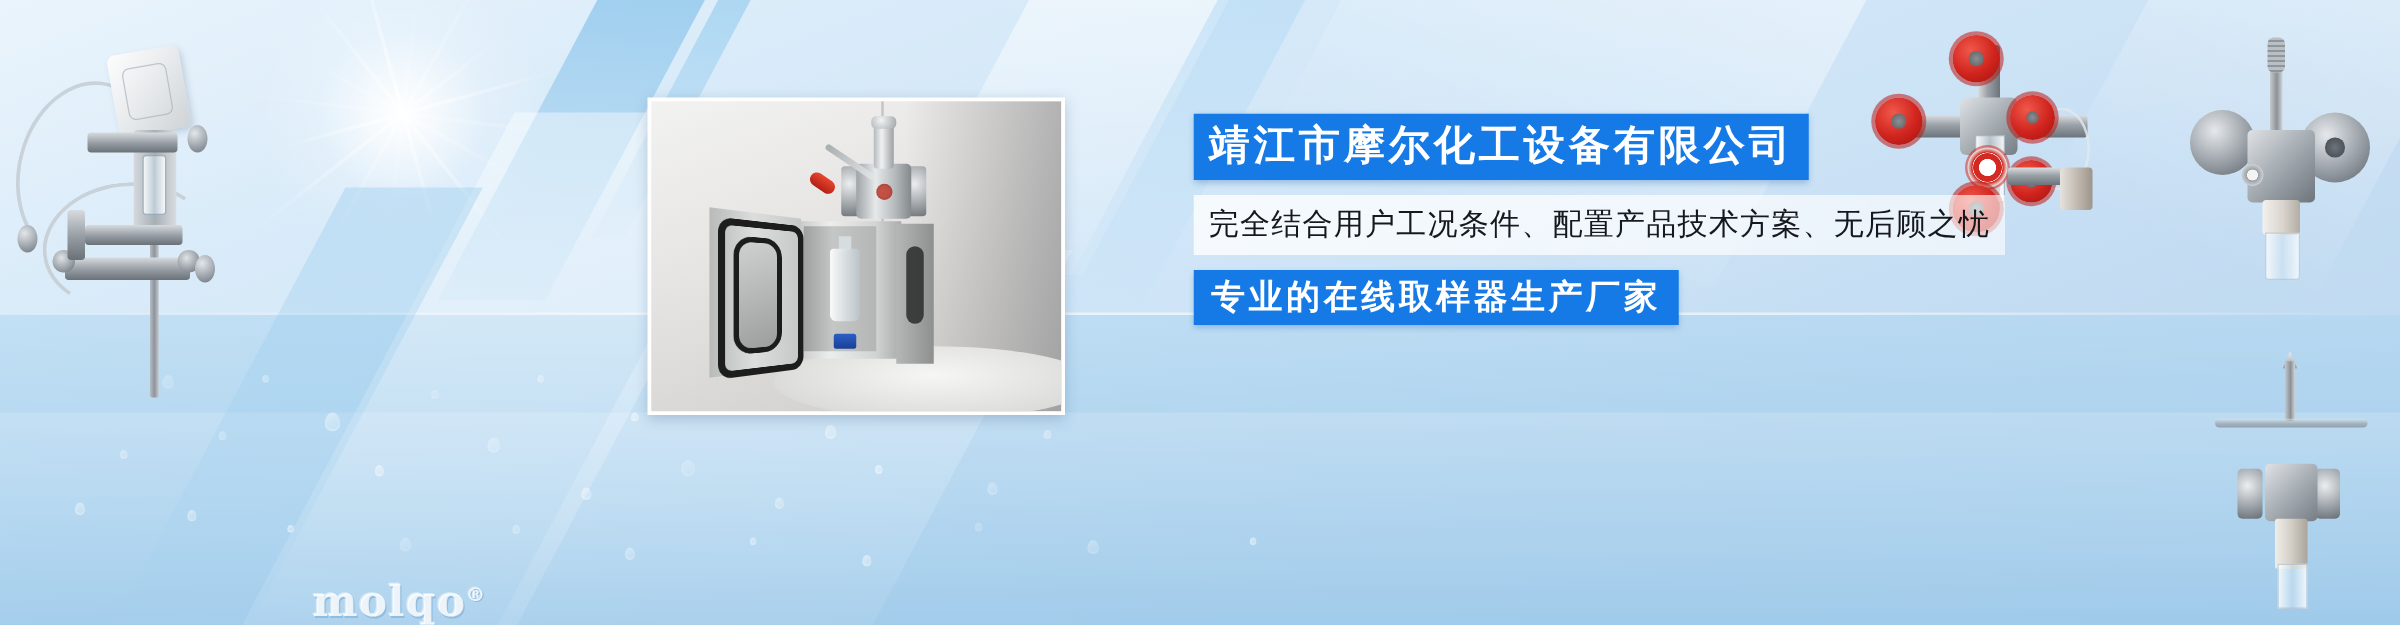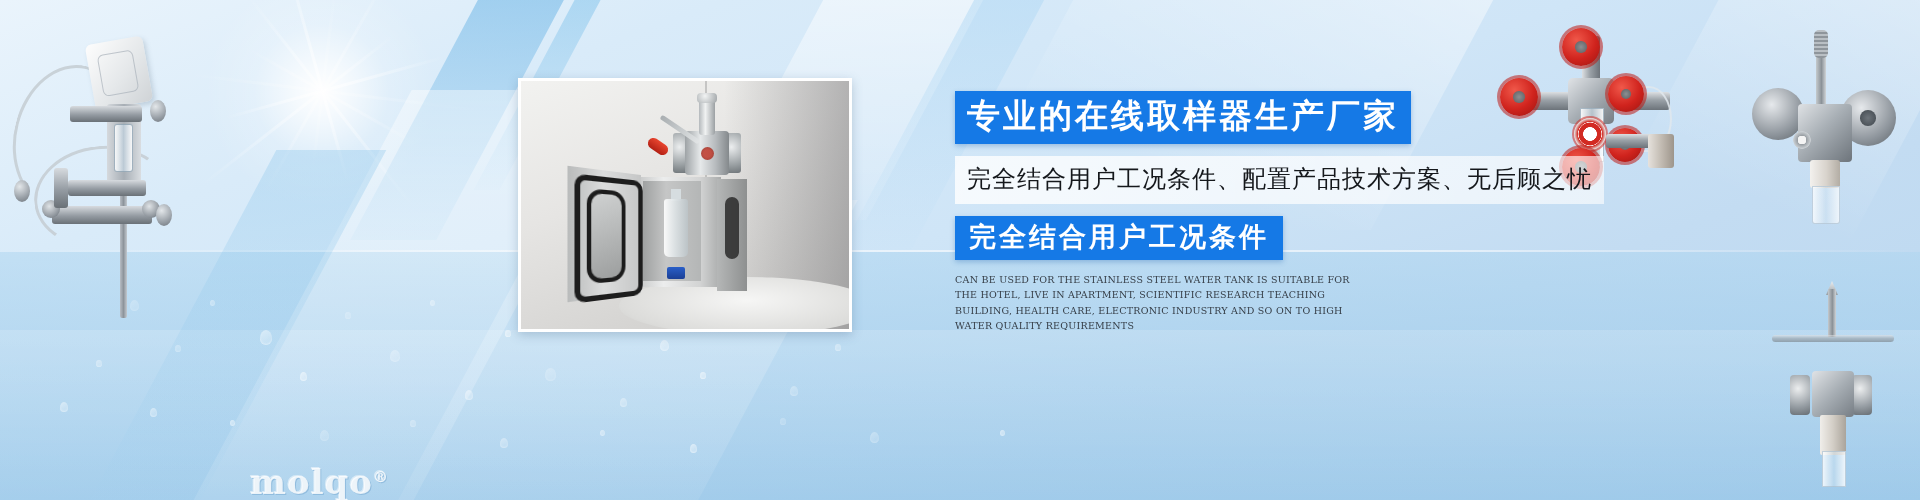--- a/index.html
+++ b/index.html
@@ -337,21 +337,20 @@
     <div class="bv-stem"></div>
     <div class="bv-bar"></div>
     <div class="bv-fl" style="left:30px;"></div>
     <div class="bv-fl" style="left:92px;"></div>
     <div class="bv-body"></div>
     <div class="bv-col"></div>
     <div class="bv-glass"></div>
   </div>
 
   <div id="text-block">
-    <div id="tagline-primary" class="hl-blue">专业的在线取样器生产厂家</div>
+    <div id="tagline-primary" class="hl-blue">靖江市摩尔化工设备有限公司</div>
     <div id="tagline-secondary">完全结合用户工况条件、配置产品技术方案、无后顾之忧</div>
-    <div id="tagline-custom" class="hl-blue">完全结合用户工况条件</div>
-    <div id="english-text">CAN BE USED FOR THE STAINLESS STEEL WATER TANK IS SUITABLE FOR THE HOTEL, LIVE IN APARTMENT, SCIENTIFIC RESEARCH TEACHING BUILDING, HEALTH CARE, ELECTRONIC INDUSTRY AND SO ON TO HIGH WATER QUALITY REQUIREMENTS</div>
+    <div id="tagline-custom" class="hl-blue">专业的在线取样器生产厂家</div>
   </div>
 
   <div id="watermark"><span>molqo</span><sup>®</sup></div>
 
 </div>
 
 </body></html>

